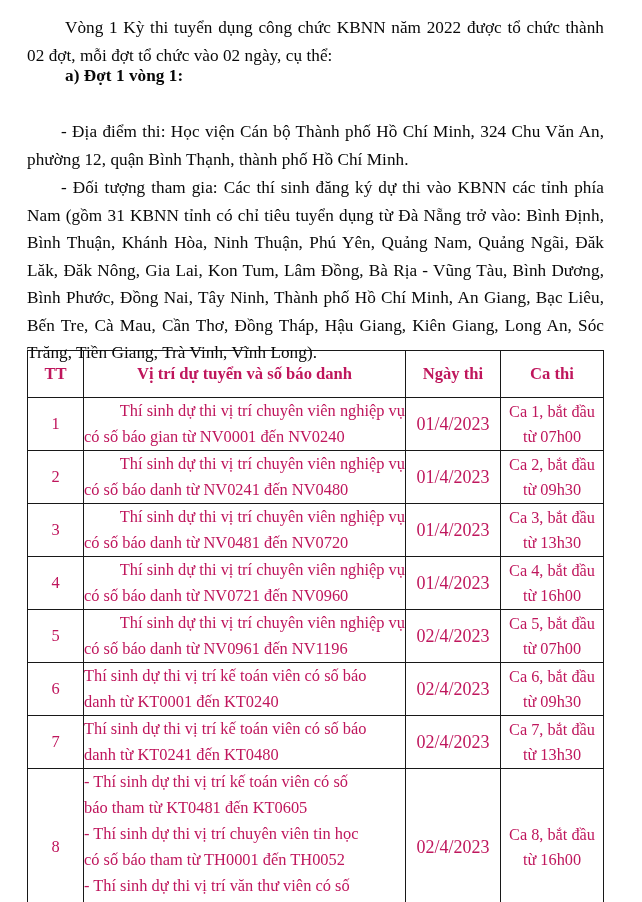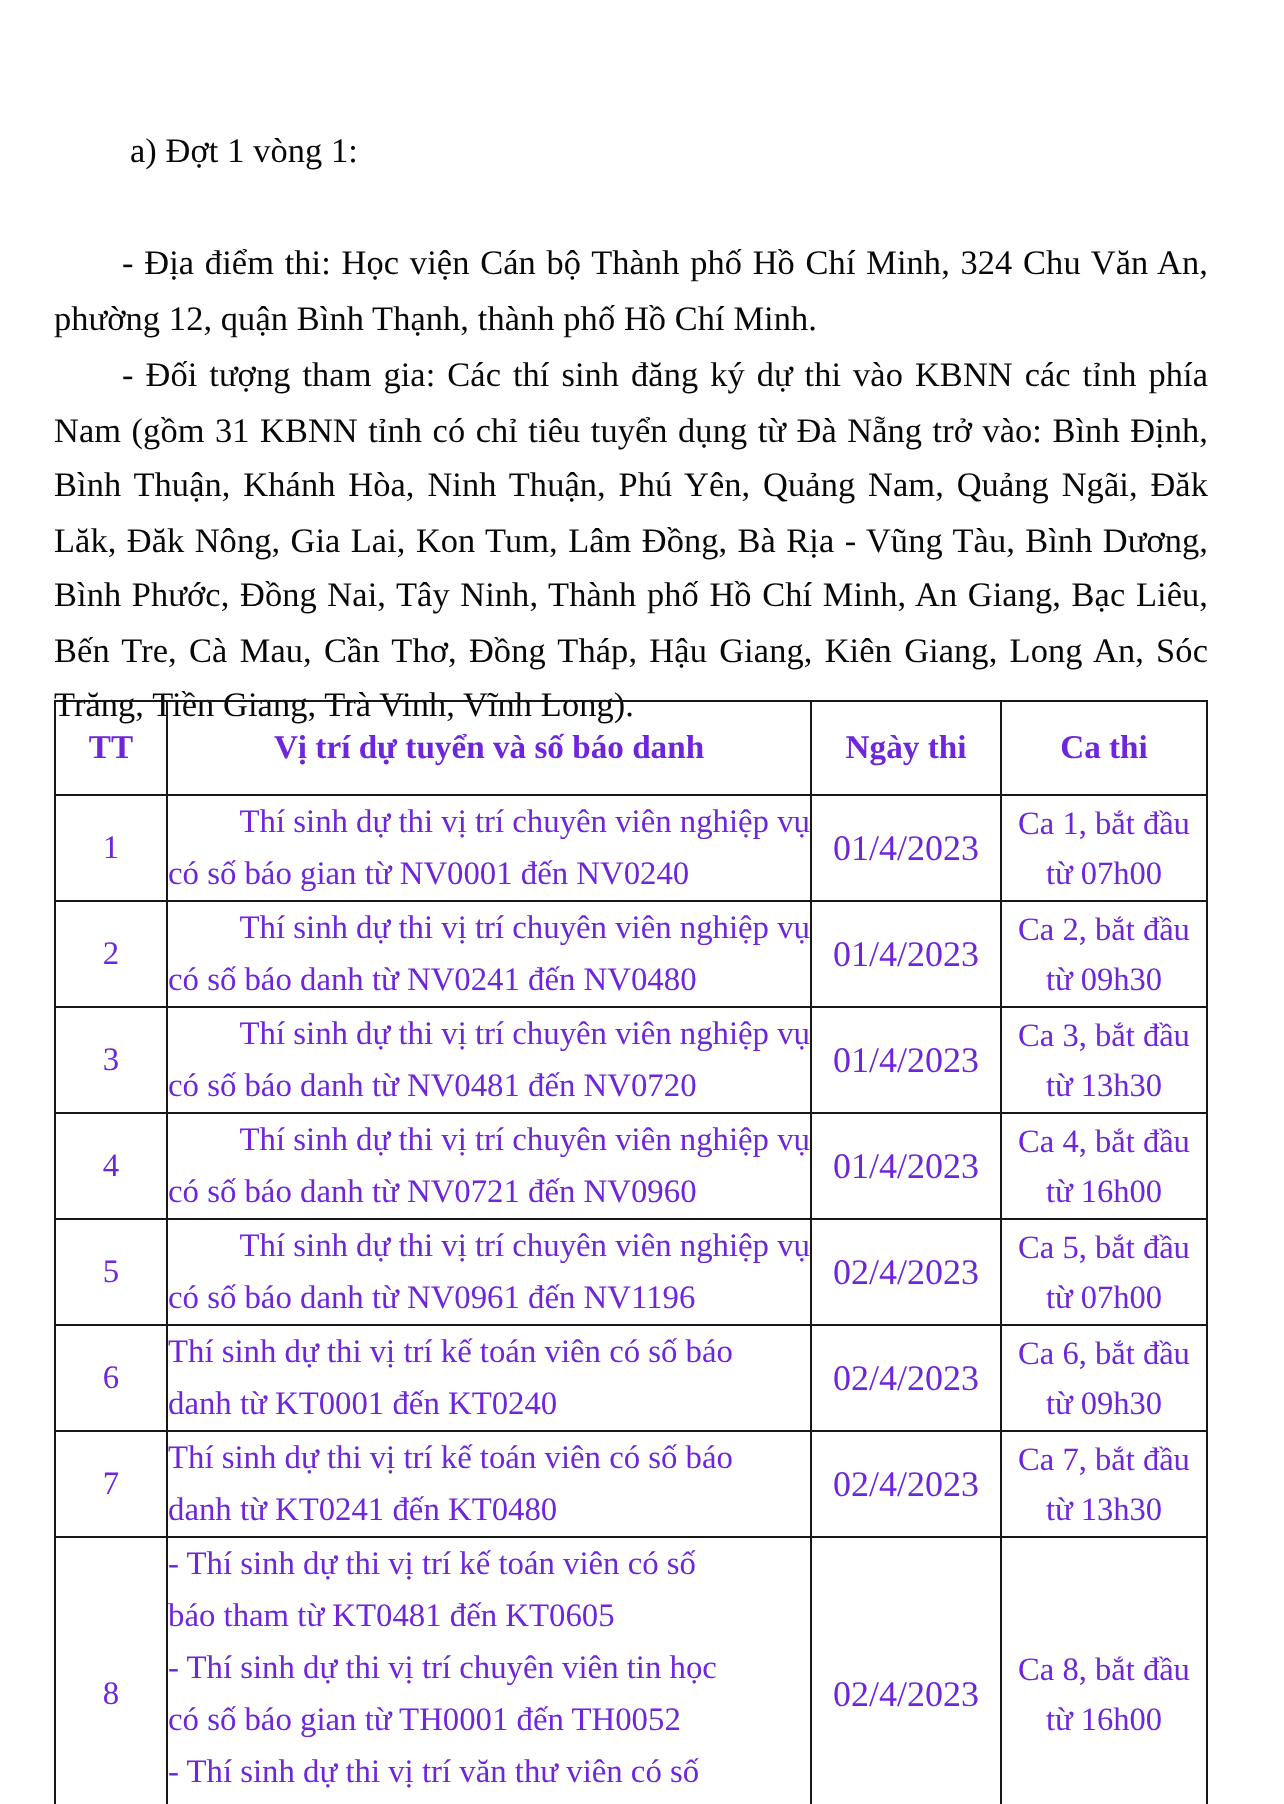--- a/index.html
+++ b/index.html
@@ -38,21 +38,21 @@
 
   .indent-first {
     text-indent: 38px;
   }
 
   .para-lead {
     text-indent: 34px;
   }
 
   .bold-head {
-    font-weight: normal;
+    font-weight: bold;
     text-indent: 38px;
   }
 
   
   .sched-wrap {
     position: absolute;
     left: 27px;
     top: 350px;
     width: 576px;
   }
@@ -63,21 +63,21 @@
     table-layout: fixed;
     font-size: 16.4px;
     line-height: 26px;
   }
 
   table.sched th,
   table.sched td {
     border: 1.1px solid #1a1a1a;
     padding: 0;
     vertical-align: middle;
-    color: #6d28d9;
+    color: #be185d;
   }
 
   table.sched thead th {
     font-weight: bold;
     text-align: center;
     height: 42px;
     font-size: 16.6px;
     padding: 2px 3px;
   }
 
@@ -125,20 +125,21 @@
   
   .scan {
     filter: contrast(1.02);
   }
 </style>
 </head>
 <body>
 
 <div class="page scan">
 
+  <div class="body-text indent-first" style="top: 14px;">Vòng 1 Kỳ thi tuyển dụng công chức KBNN năm 2022 được tổ chức thành 02 đợt, mỗi đợt tổ chức vào 02 ngày, cụ thể:</div>
 
   <div class="body-text bold-head" style="top: 62px;">a) Đợt 1 vòng 1:</div>
 
 
   <div class="body-text para-lead" style="top: 118px;">- Địa điểm thi: Học viện Cán bộ Thành phố Hồ Chí Minh, 324 Chu Văn An, phường 12, quận Bình Thạnh, thành phố Hồ Chí Minh.</div>
 
   <div class="body-text para-lead" style="top: 174px;">- Đối tượng tham gia: Các thí sinh đăng ký dự thi vào KBNN các tỉnh phía Nam (gồm 31 KBNN tỉnh có chỉ tiêu tuyển dụng từ Đà Nẵng trở vào: Bình Định, Bình Thuận, Khánh Hòa, Ninh Thuận, Phú Yên, Quảng Nam, Quảng Ngãi, Đăk Lăk, Đăk Nông, Gia Lai, Kon Tum, Lâm Đồng, Bà Rịa - Vũng Tàu, Bình Dương, Bình Phước, Đồng Nai, Tây Ninh, Thành phố Hồ Chí Minh, An Giang, Bạc Liêu, Bến Tre, Cà Mau, Cần Thơ, Đồng Tháp, Hậu Giang, Kiên Giang, Long An, Sóc Trăng, Tiền Giang, Trà Vinh, Vĩnh Long).</div>
 
 
   <div class="sched-wrap">
@@ -241,21 +242,21 @@
               <span class="line">Ca 7, bắt đầu</span>
               <span class="line">từ 13h30</span>
             </td>
           </tr>
           <tr>
             <td class="c-tt">8</td>
             <td class="c-pos">
               <span class="line">- Thí sinh dự thi vị trí kế toán viên có số</span>
               <span class="line l2">báo tham từ KT0481 đến KT0605</span>
               <span class="line">- Thí sinh dự thi vị trí chuyên viên tin học</span>
-              <span class="line">có số báo gian từ TH0001 đến TH0052</span>
+              <span class="line">có số báo tham từ TH0001 đến TH0052</span>
               <span class="line">- Thí sinh dự thi vị trí văn thư viên có số</span>
               <span class="line">báo danh từ VT0001 đến VT0022</span>
             </td>
             <td class="c-date">02/4/2023</td>
             <td class="c-shift">
               <span class="line">Ca 8, bắt đầu</span>
               <span class="line">từ 16h00</span>
             </td>
           </tr>
         </tbody>

